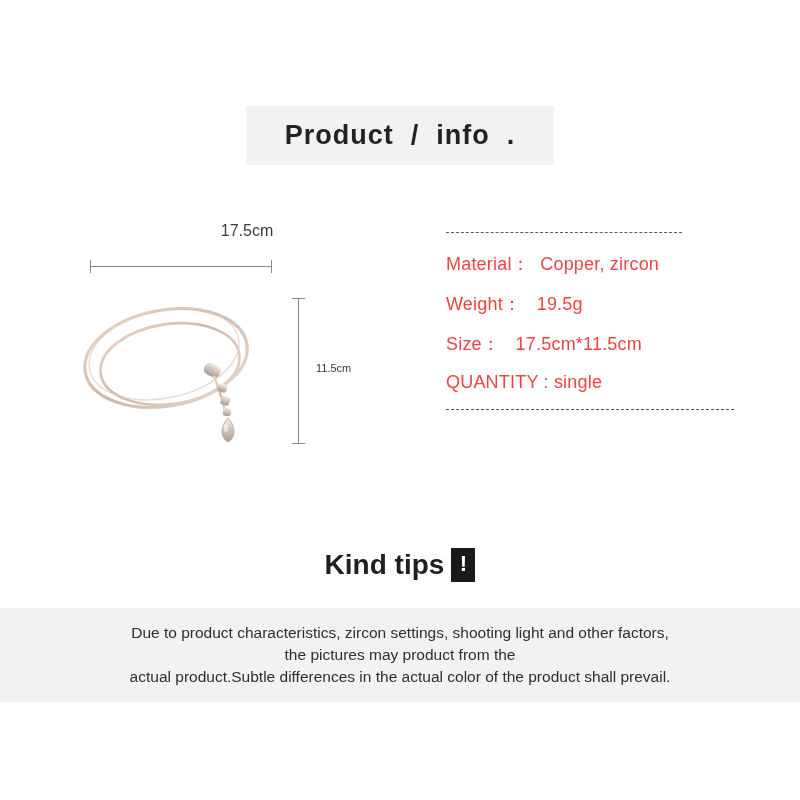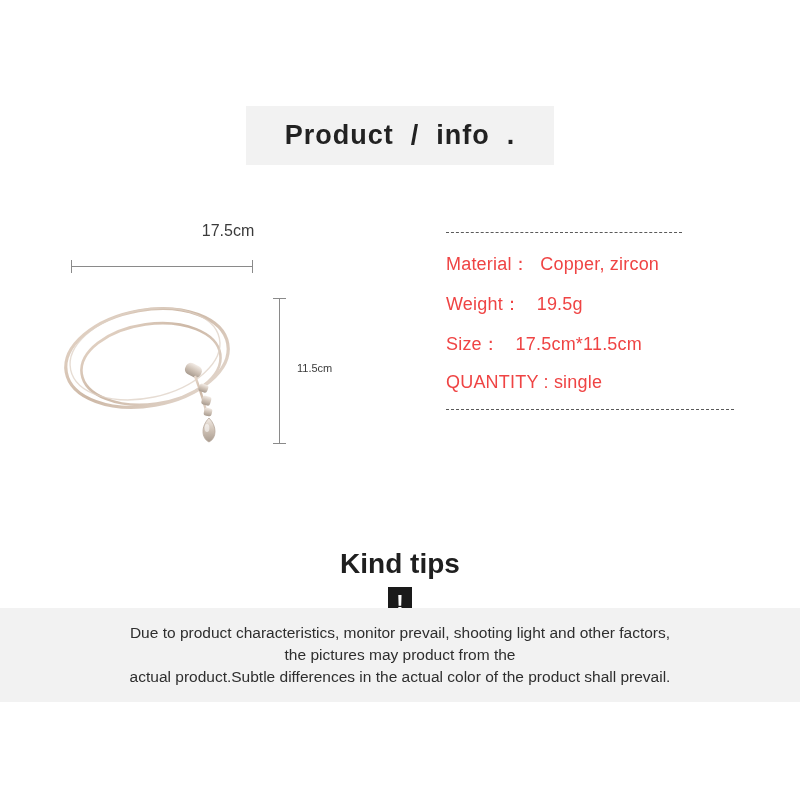--- a/index.html
+++ b/index.html
@@ -43,21 +43,21 @@
     font-size: 27px;
     font-weight: bold;
     letter-spacing: 1px;
     color: #222222;
     white-space: pre;
   }
 
   
   .product-area {
     position: absolute;
-    left: 45px;
+    left: 64px;
     top: 222px;
     width: 340px;
     height: 250px;
   }
 
   .dim-top-label {
     position: absolute;
     left: 108px;
     top: 0px;
     width: 150px;
@@ -168,21 +168,20 @@
     width: 800px;
     text-align: center;
   }
   .tips-title {
     display: inline-flex;
     align-items: center;
     gap: 7px;
     font-size: 28px;
     font-weight: bold;
     color: #1f1f1f;
-    flex-direction: column;
   }
   .bang {
     display: inline-flex;
     align-items: center;
     justify-content: center;
     width: 24px;
     height: 34px;
     background: #1a1a1a;
     color: #ffffff;
     font-size: 22px;
@@ -286,18 +285,18 @@
 
   <div class="tips-title-wrap">
     <span class="tips-title">
       <span>Kind tips</span>
       <span class="bang">!</span>
     </span>
   </div>
 
   <div class="tips-band"></div>
   <div class="tips-text">
-    <div>Due to product characteristics, monitor prevail, shooting light and other factors,</div>
+    <div>Due to product characteristics, zircon settings, shooting light and other factors,</div>
     <div>the pictures may product from the</div>
     <div>actual product.Subtle differences in the actual color of the product shall prevail.</div>
   </div>
 
 </div>
 
 </body></html>

